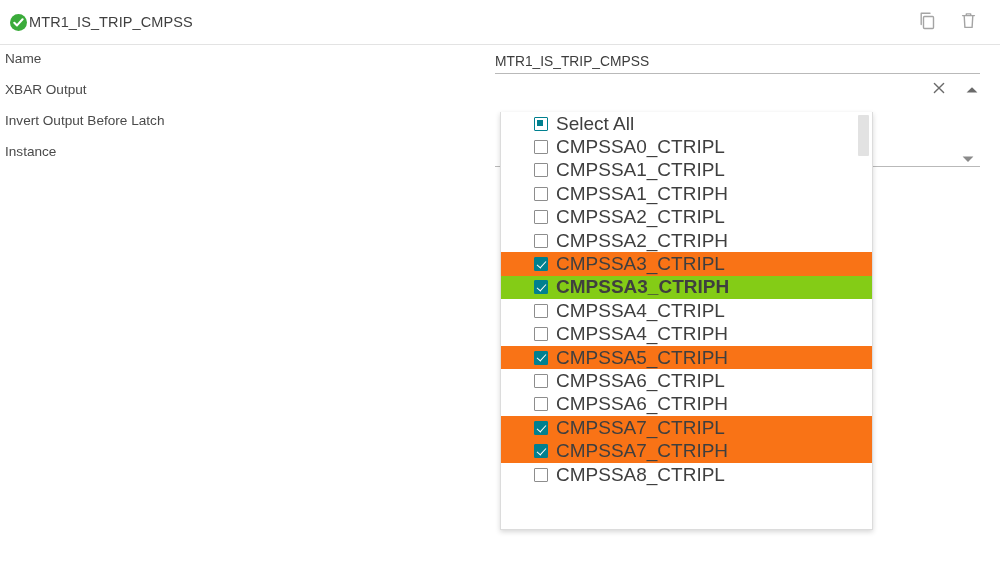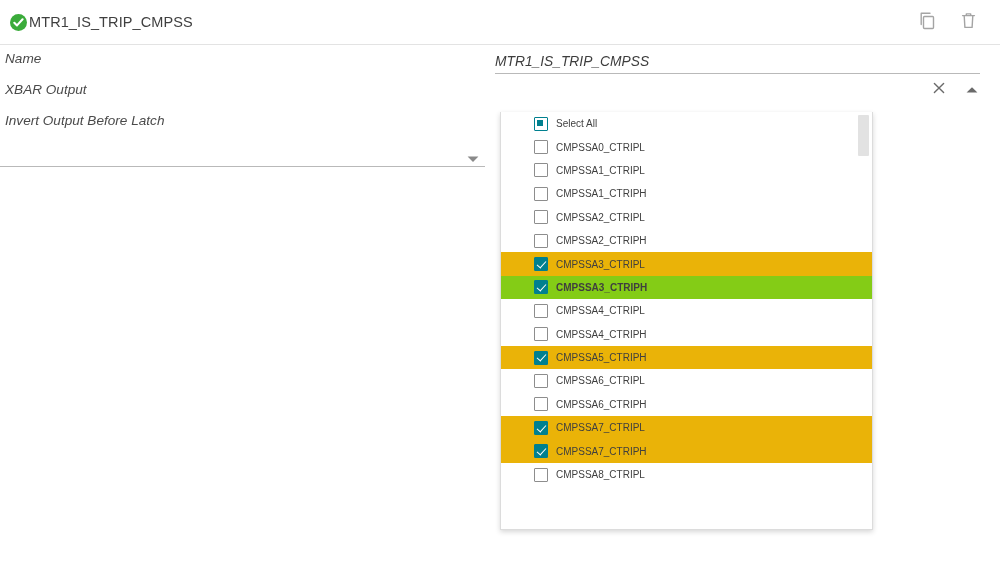--- a/index.html
+++ b/index.html
@@ -36,21 +36,20 @@
     position: absolute; right: 22px; top: 0; height: 45px;
     display: flex; align-items: center; gap: 22px;
   }
   .hicon { cursor: pointer; display: block; opacity: .62; }
 
   
   .form { position: absolute; left: 0; top: 45px; width: 1000px; }
   .row {
     position: relative; display: flex; align-items: flex-start;
     height: 31px;
-    font-style: italic;
   }
   .row-label {
     width: 495px; padding-left: 5px; padding-top: 6px;
     font-size: 13.6px; color: #4a4a4a; white-space: nowrap;
   }
   .field { position: relative; width: 490px; padding-top: 4px; }
 
   .underline-input {
     position: relative; width: 485px; height: 25px;
     border-bottom: 1px solid #b9b9b9;
@@ -84,24 +83,24 @@
     border: 1px solid #dcdcdc;
     border-top: none;
     box-shadow: 0 2px 5px rgba(0,0,0,.16);
     overflow: hidden;
     z-index: 40;
   }
   .dd-list { position: relative; width: 100%; }
   .dd-item {
     display: flex; align-items: center;
     height: 23.4px; padding-left: 33px;
-    font-size: 10px; color: #3f3f3f;
+    font-size: 19px; color: #3f3f3f;
     cursor: pointer; white-space: nowrap;
   }
-  .dd-item.sel   { background: #eab308; }
+  .dd-item.sel   { background: #f97316; }
   .dd-item.hover { background: #84cc16; font-weight: bold; }
 
   .cb {
     width: 14px; height: 14px; flex: 0 0 auto;
     margin-right: 8px; position: relative;
     border: 1.6px solid #8d8d8d; background: #fff;
     border-radius: 1px;
   }
   .cb.checked { background: #00808f; border-color: #00808f; }
   .cb.checked::after {
@@ -188,20 +187,21 @@
         </div>
       </div>
     </div>
 
     <div class="row">
       <div class="row-label">Invert Output Before Latch</div>
       <div class="field"></div>
     </div>
 
     <div class="row">
+      <div class="row-label">Instance</div>
       <div class="field">
         <div class="select-field">
           <span class="txt"></span>
           <span class="select-arrow">
             <svg width="14" height="10" viewBox="0 0 14 10">
               <path d="M1.6 2.6 L12.4 2.6 L7 8.0 Z" fill="#8a8a8a"></path>
             </svg>
           </span>
         </div>
       </div>

